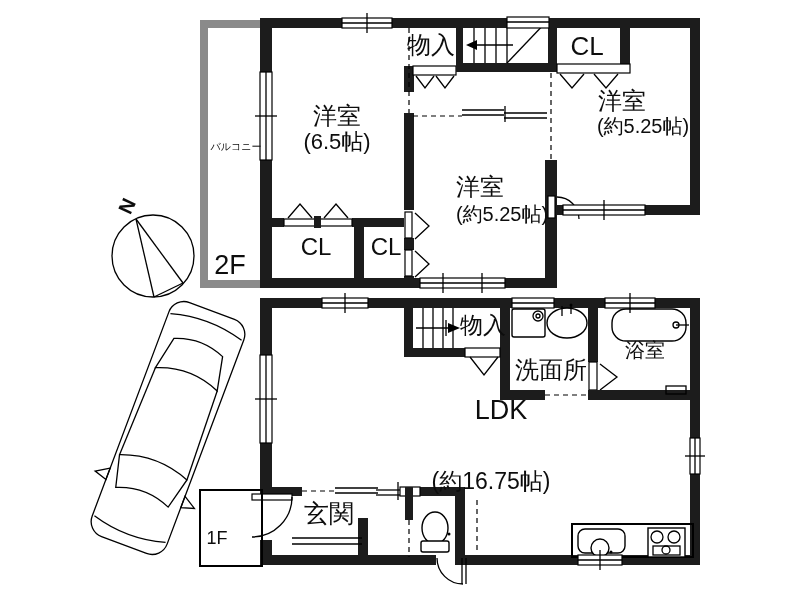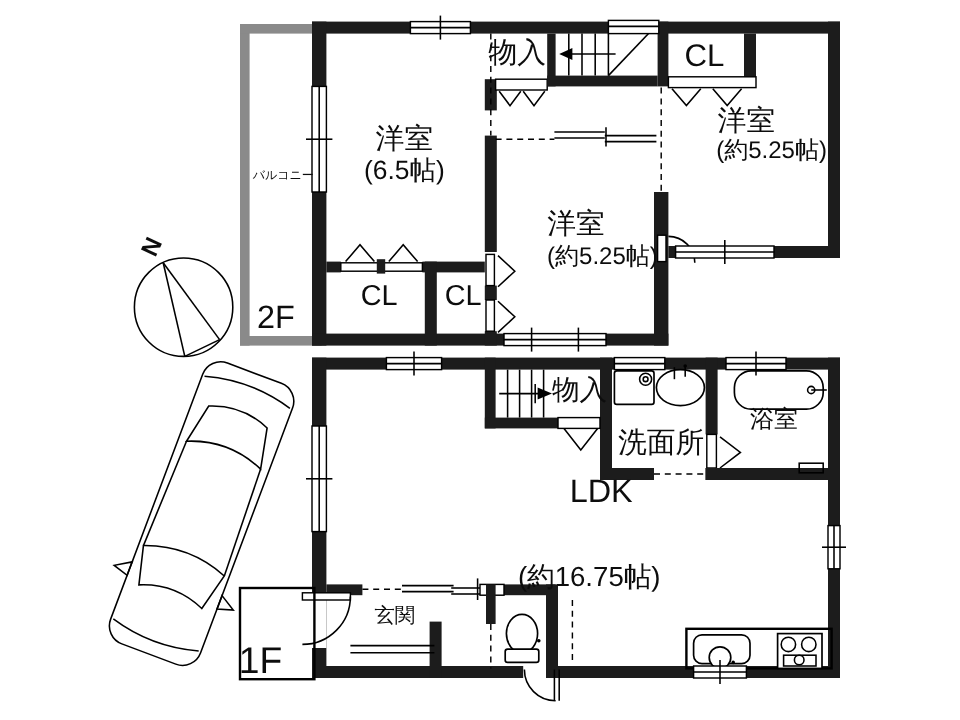--- a/index.html
+++ b/index.html
@@ -277,17 +277,17 @@
 <div class="lbl" style="left:316px;top:247px;font-size:24px;">CL</div>
 <div class="lbl" style="left:386px;top:247px;font-size:24px;">CL</div>
 <div class="lbl" style="left:236px;top:147px;font-size:10px;">バルコニー</div>
 <div class="lbl" style="left:230px;top:265px;font-size:27px;text-align:center;">2F</div>
 
 <div class="lbl" style="left:483px;top:325px;font-size:23px;">物入</div>
 <div class="lbl" style="left:551px;top:370px;font-size:24px;">洗面所</div>
 <div class="lbl" style="left:645px;top:350px;font-size:20px;">浴室</div>
 <div class="lbl" style="left:501px;top:410px;font-size:27px;">LDK</div>
 <div class="lbl" style="left:491px;top:441px;font-size:23px;margin-top:40px;">(約16.75帖)</div>
-<div class="lbl" style="left:329px;top:513px;font-size:17px;">玄関</div>
-<div class="lbl" style="left:217px;top:550px;font-size:31px;">1F</div>
+<div class="lbl" style="left:329px;top:513px;font-size:25px;">玄関</div>
+<div class="lbl" style="left:217px;top:538px;font-size:18px;">1F</div>
 <div class="lbl rot" style="left:127px;top:206px;font-size:20px;font-weight:bold;">N</div>
 
 </div>
 
 </body></html>

